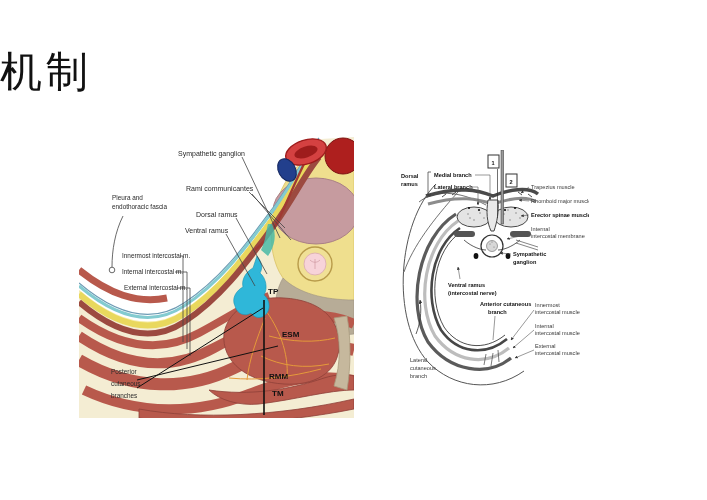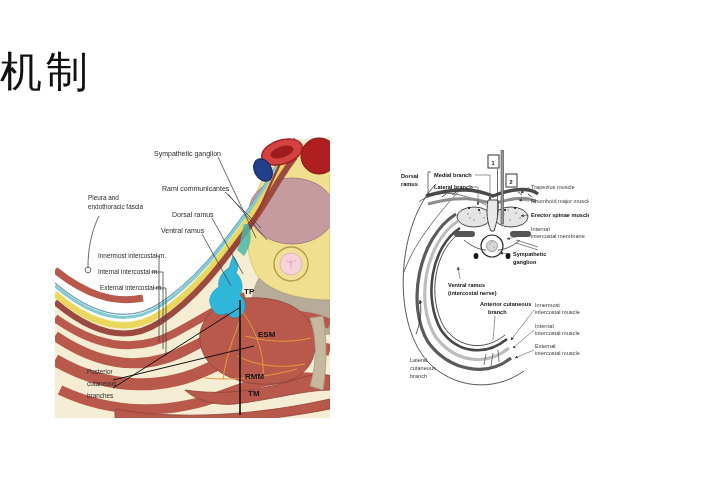--- a/index.html
+++ b/index.html
@@ -1,21 +1,21 @@
 <!DOCTYPE html>
 <html><head>
 <meta charset="utf-8">
 <style>
   html,body{margin:0;padding:0;background:#fff;}
   .slide{position:relative;width:707px;height:500px;background:#ffffff;overflow:hidden;
          font-family:"Liberation Sans",sans-serif;}
   .title{position:absolute;left:0;top:44px;width:707px;text-align:left;
          font-family:"Liberation Serif",serif;font-size:42px;color:#111;letter-spacing:4px;}
   .fig{position:absolute;}
-  #fig-left{left:55px;top:128px;width:275px;height:290px;}
+  #fig-left{left:79px;top:128px;width:275px;height:290px;}
   #fig-right{left:398px;top:150px;width:191px;height:250px;}
   svg{display:block;}
   text{font-family:"Liberation Sans",sans-serif;}
   .lbl{fill:#2a2a2a;font-size:7px;}
   .lbl-s{fill:#2a2a2a;font-size:6.4px;}
   .lbl-b{fill:#111;font-size:8px;font-weight:bold;}
   .rlbl{fill:#3a3a3a;font-size:5.6px;}
   .rlbl-b{fill:#111;font-size:5.6px;font-weight:bold;}
   .ldr{stroke:#444;stroke-width:0.8;fill:none;}
   .rldr{stroke:#555;stroke-width:0.6;fill:none;}

